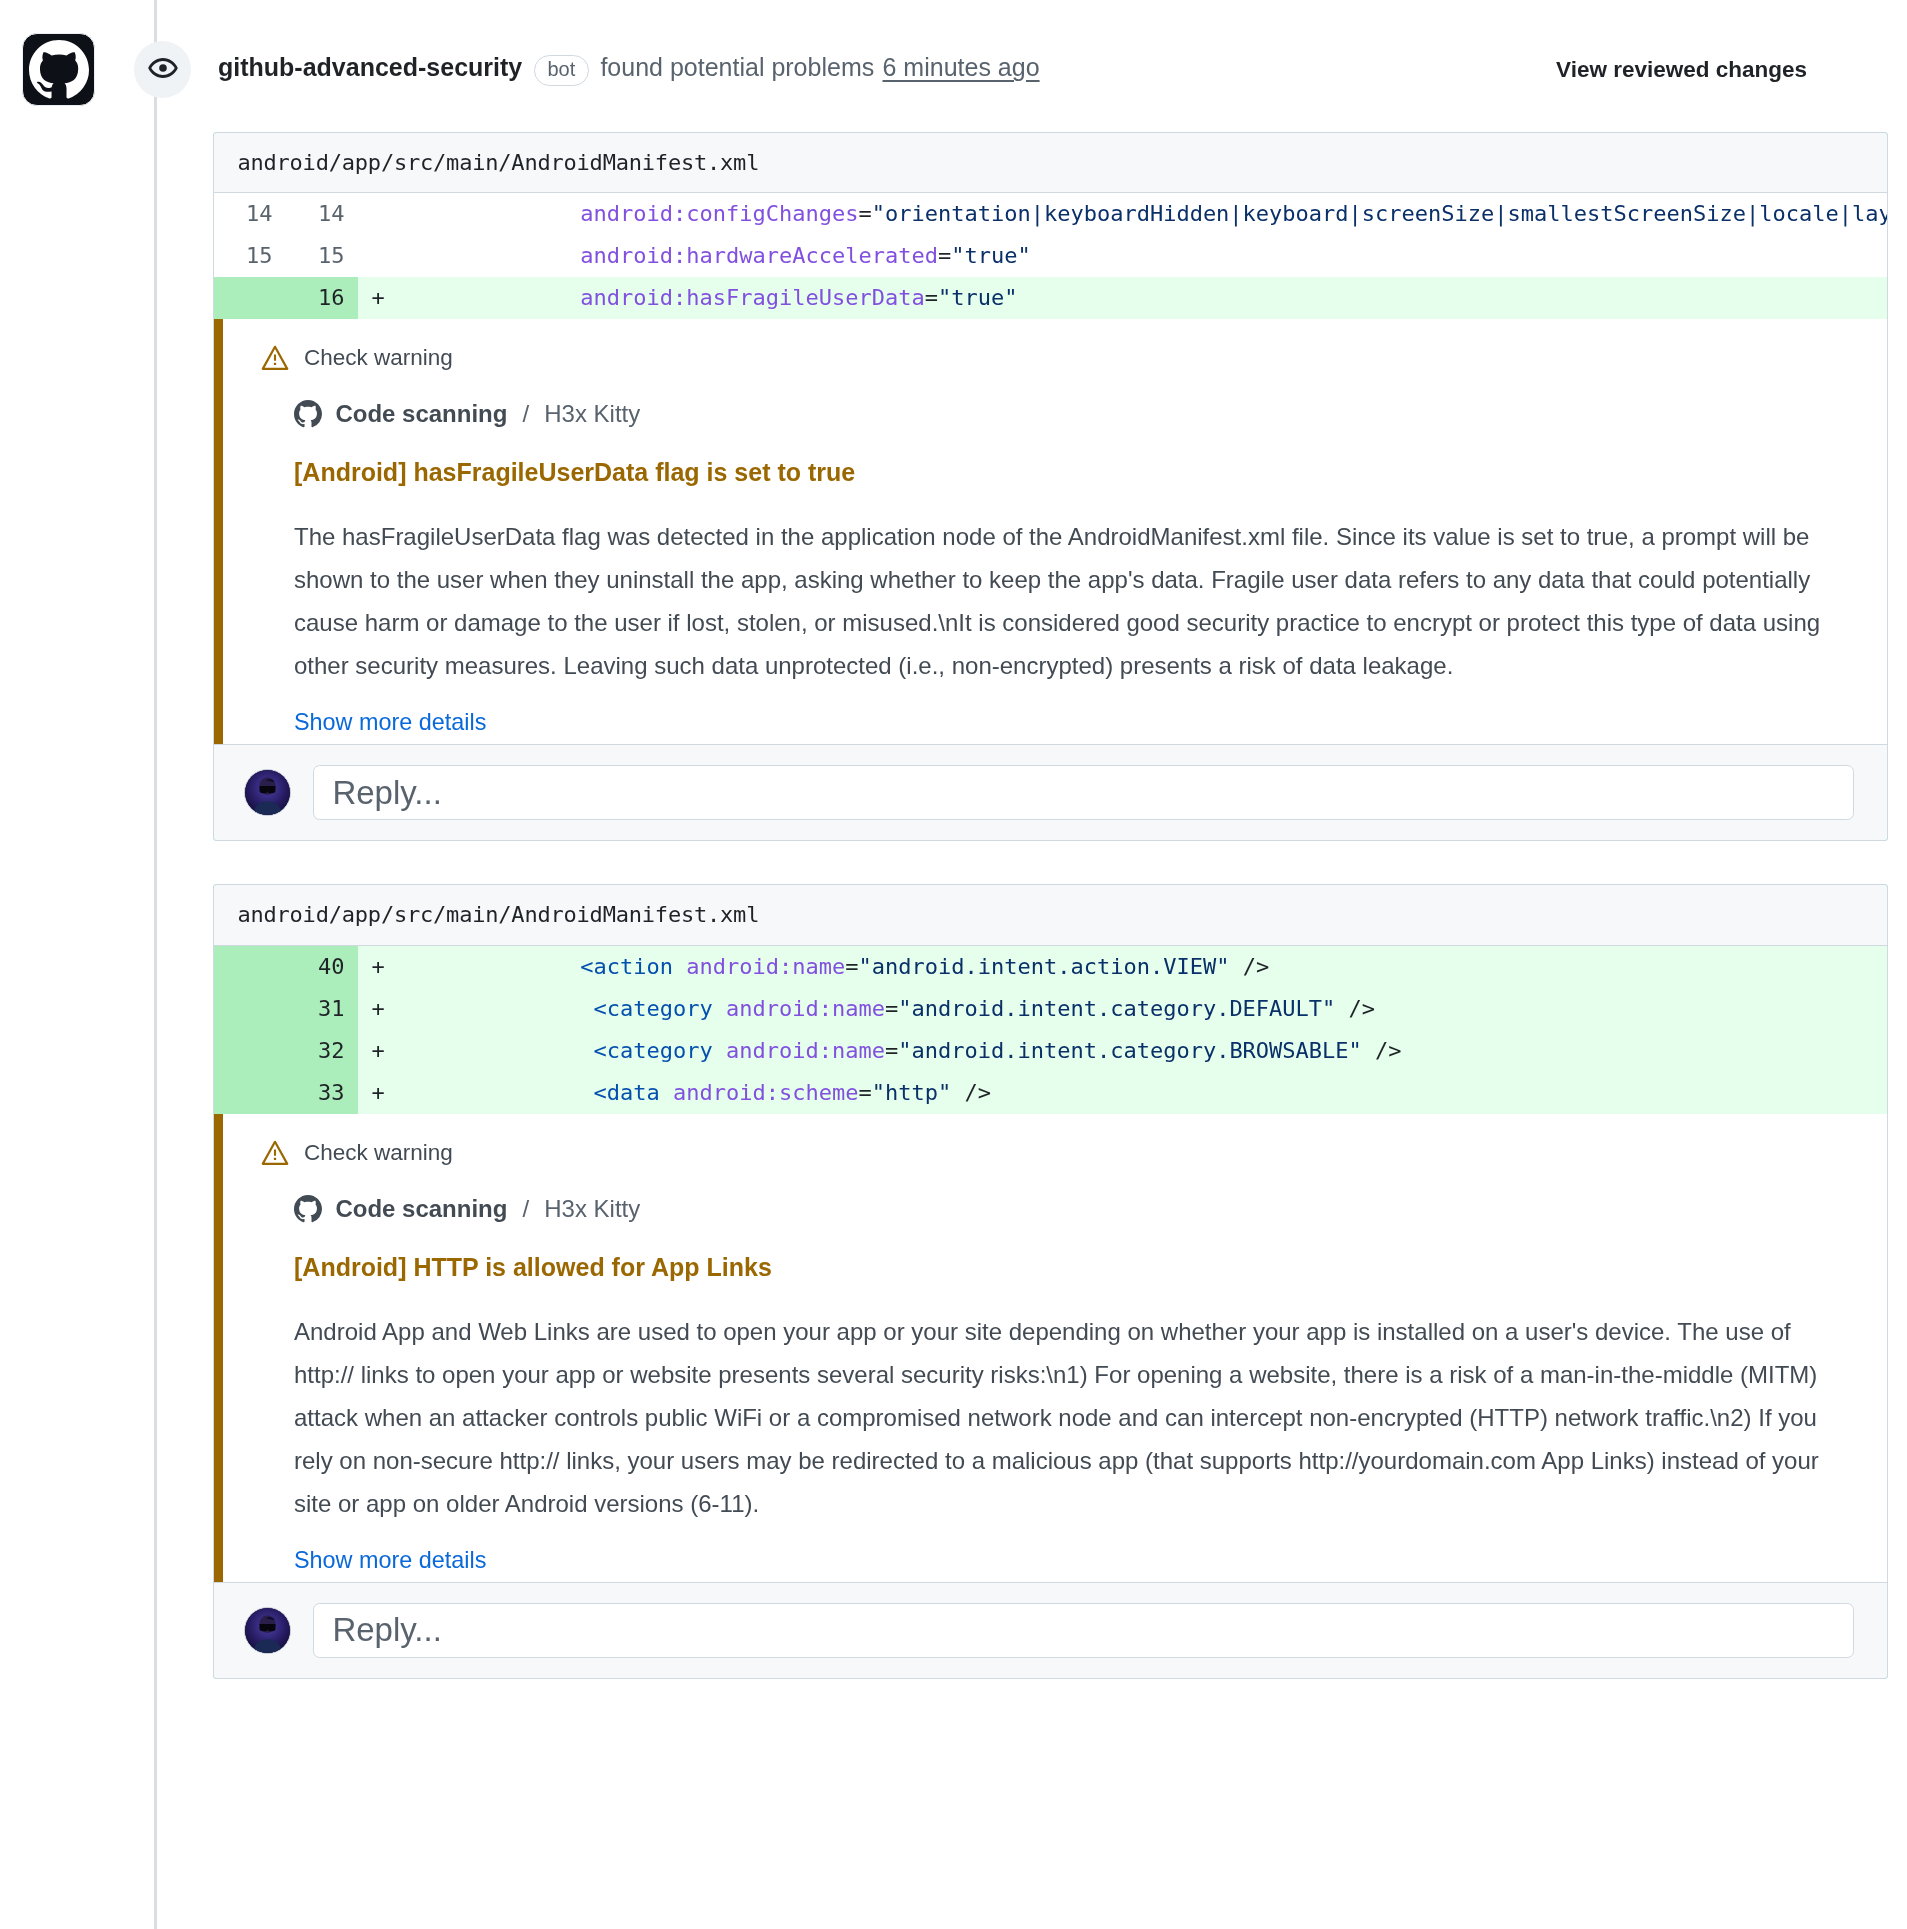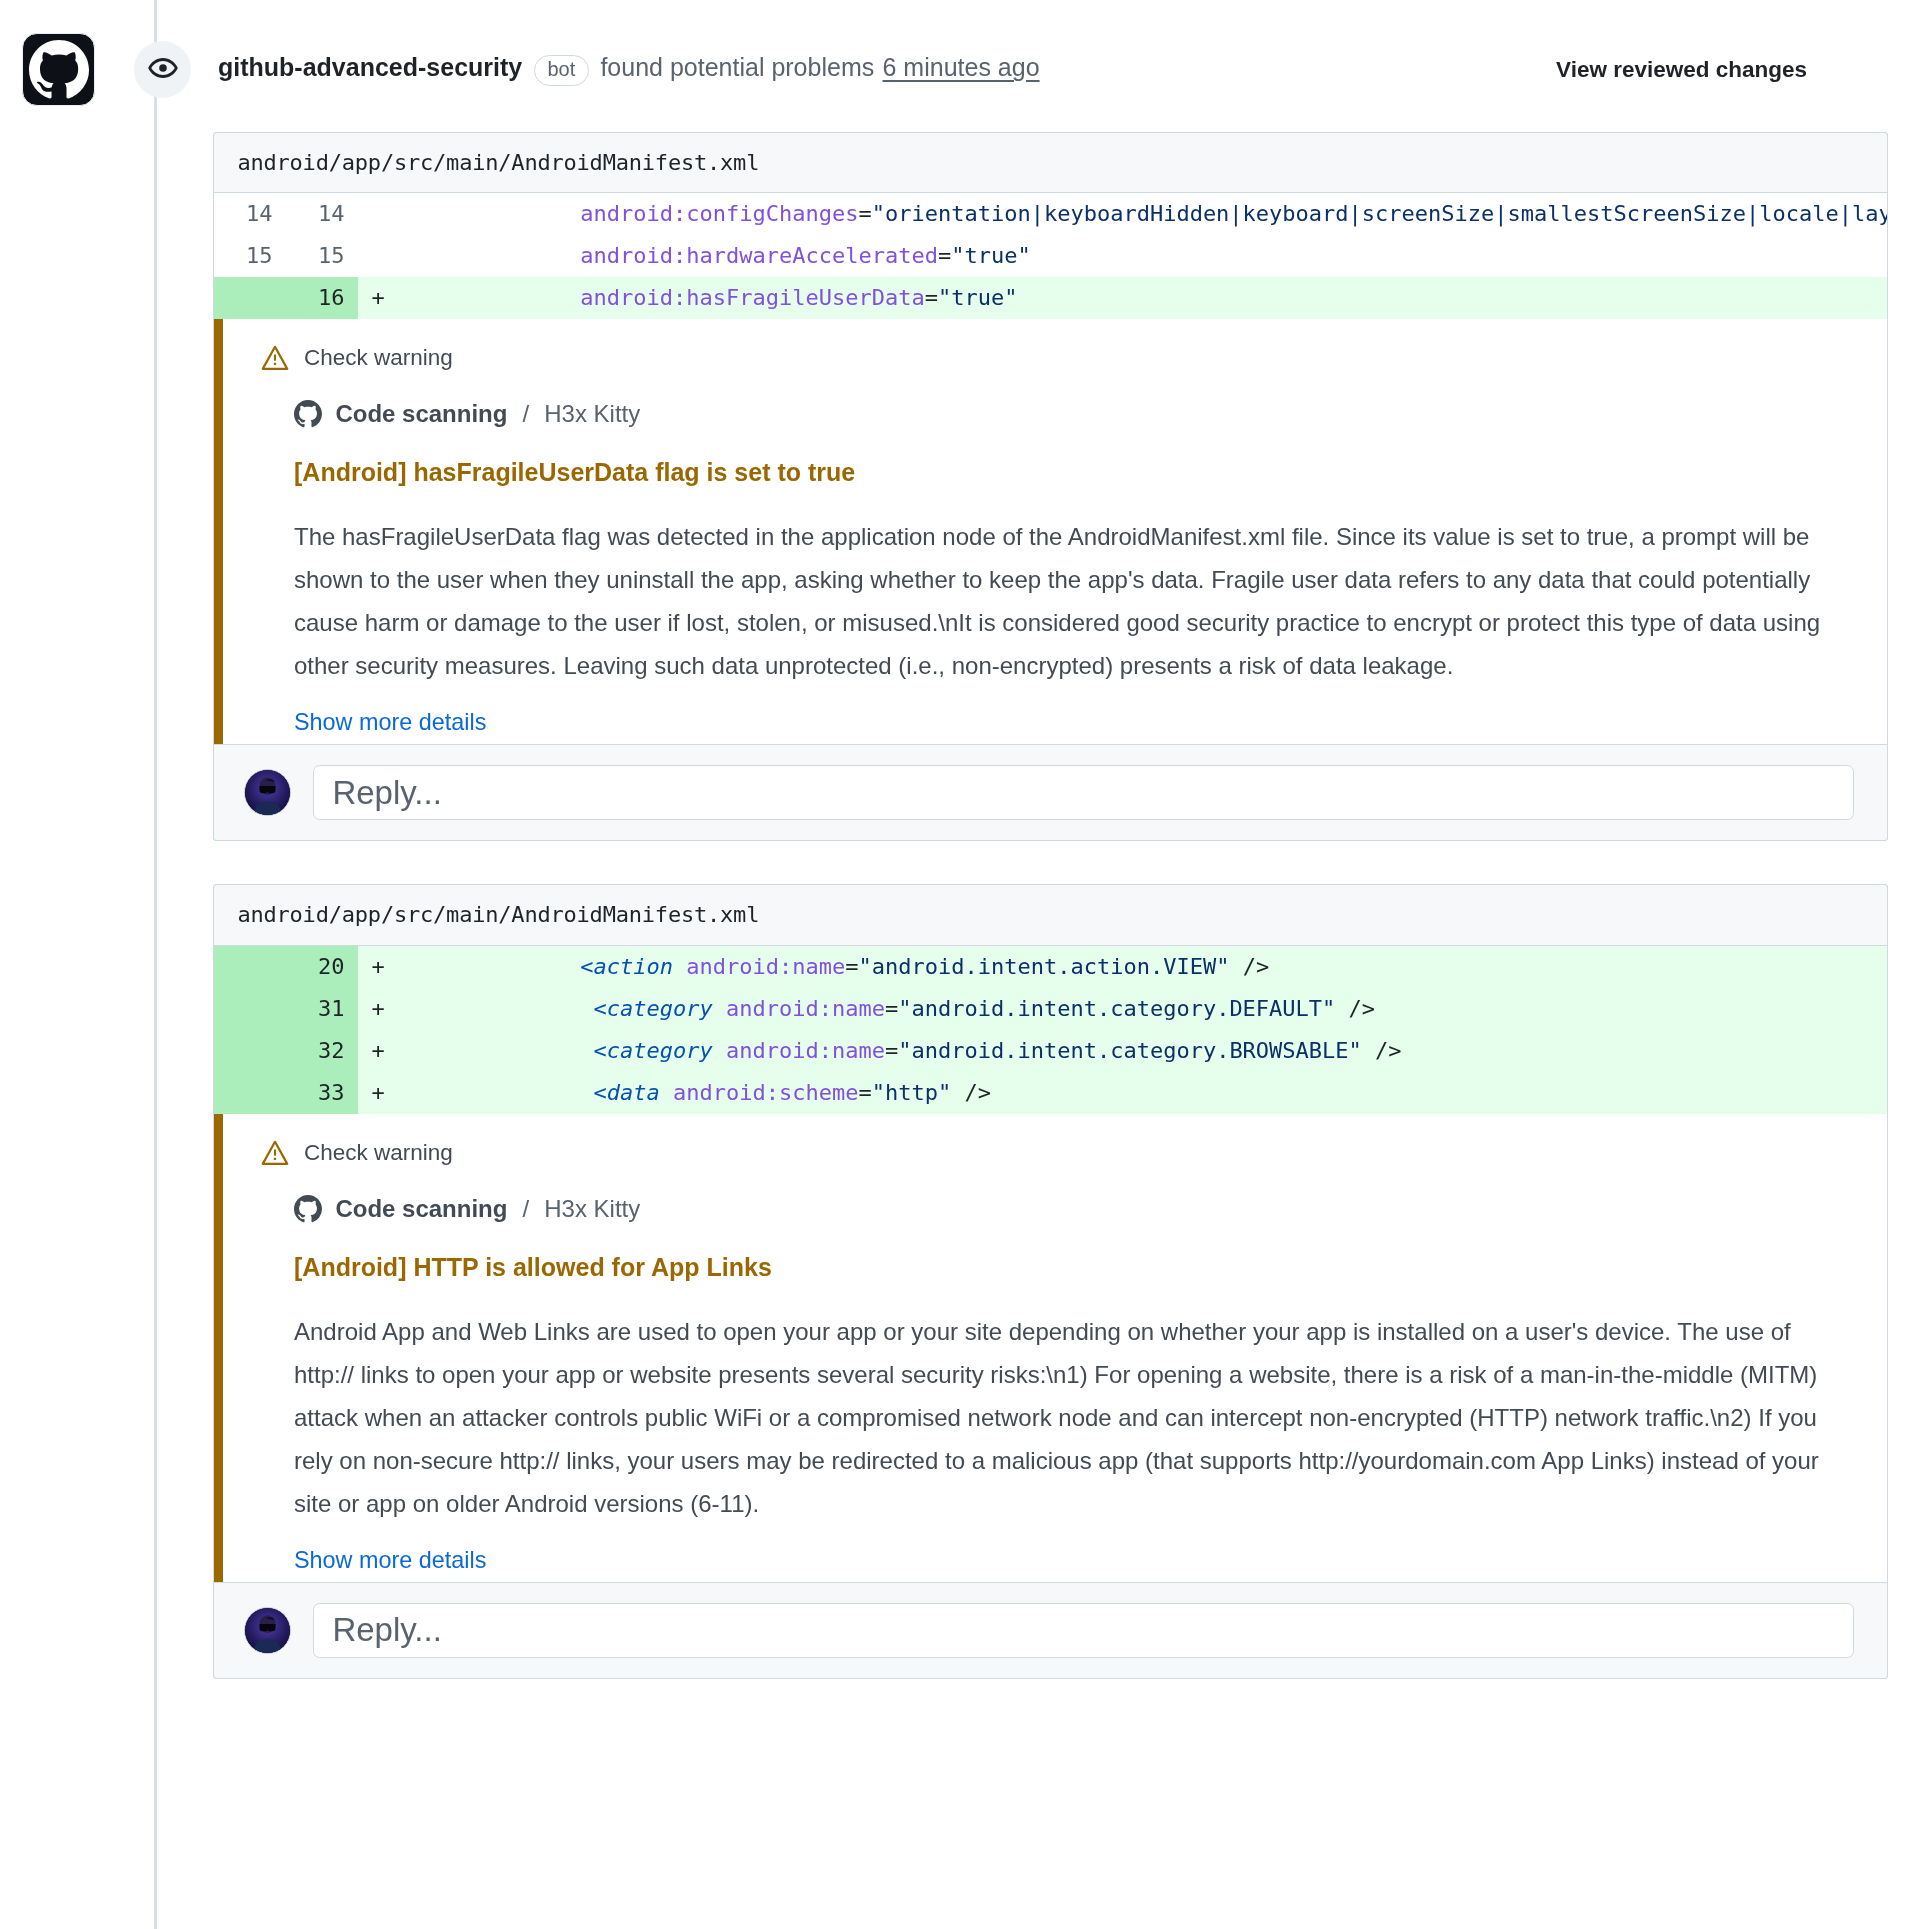--- a/index.html
+++ b/index.html
@@ -142,21 +142,21 @@
   td.code {
     padding-left: 23.4px;
     color: #1f2328;
   }
   tr.add td.ln { background: #aceebb; color: #1f2328; }
   tr.add td.marker, tr.add td.code { background: #e6ffec; }
   tr.ctx td.ln { background: #ffffff; }
   tr.ctx td.marker, tr.ctx td.code { background: #ffffff; }
 
   
-  .tok-tag  { color: #0550ae; font-style: italic; }
+  .tok-tag  { color: #0550ae; }
   .tok-attr { color: #8250df; }
   .tok-str  { color: #0a3069; }
   .tok-punc { color: #1f2328; }
 
   
   .annotation {
     border-left: 9.2px solid #9a6700;
     padding: 25px 0 8.3px 0;
     background: #ffffff;
   }
@@ -353,21 +353,21 @@
       </div>
     </div>
   </div>
 
   <div class="card">
     <div class="file-header">android/app/src/main/AndroidManifest.xml</div>
     <table class="diff">
           <tbody>
             <tr class="add">
               <td class="ln"></td>
-              <td class="ln">20</td>
+              <td class="ln">40</td>
               <td class="marker">+</td>
               <td class="code">            <span class="tok-tag">&lt;action</span><span> </span><span class="tok-attr">android:name</span><span class="tok-punc">=</span><span class="tok-str">"android.intent.action.VIEW"</span><span class="tok-punc"> /&gt;</span></td>
             </tr>
             <tr class="add">
               <td class="ln"></td>
               <td class="ln">31</td>
               <td class="marker">+</td>
               <td class="code">             <span class="tok-tag">&lt;category</span><span> </span><span class="tok-attr">android:name</span><span class="tok-punc">=</span><span class="tok-str">"android.intent.category.DEFAULT"</span><span class="tok-punc"> /&gt;</span></td>
             </tr>
             <tr class="add">

